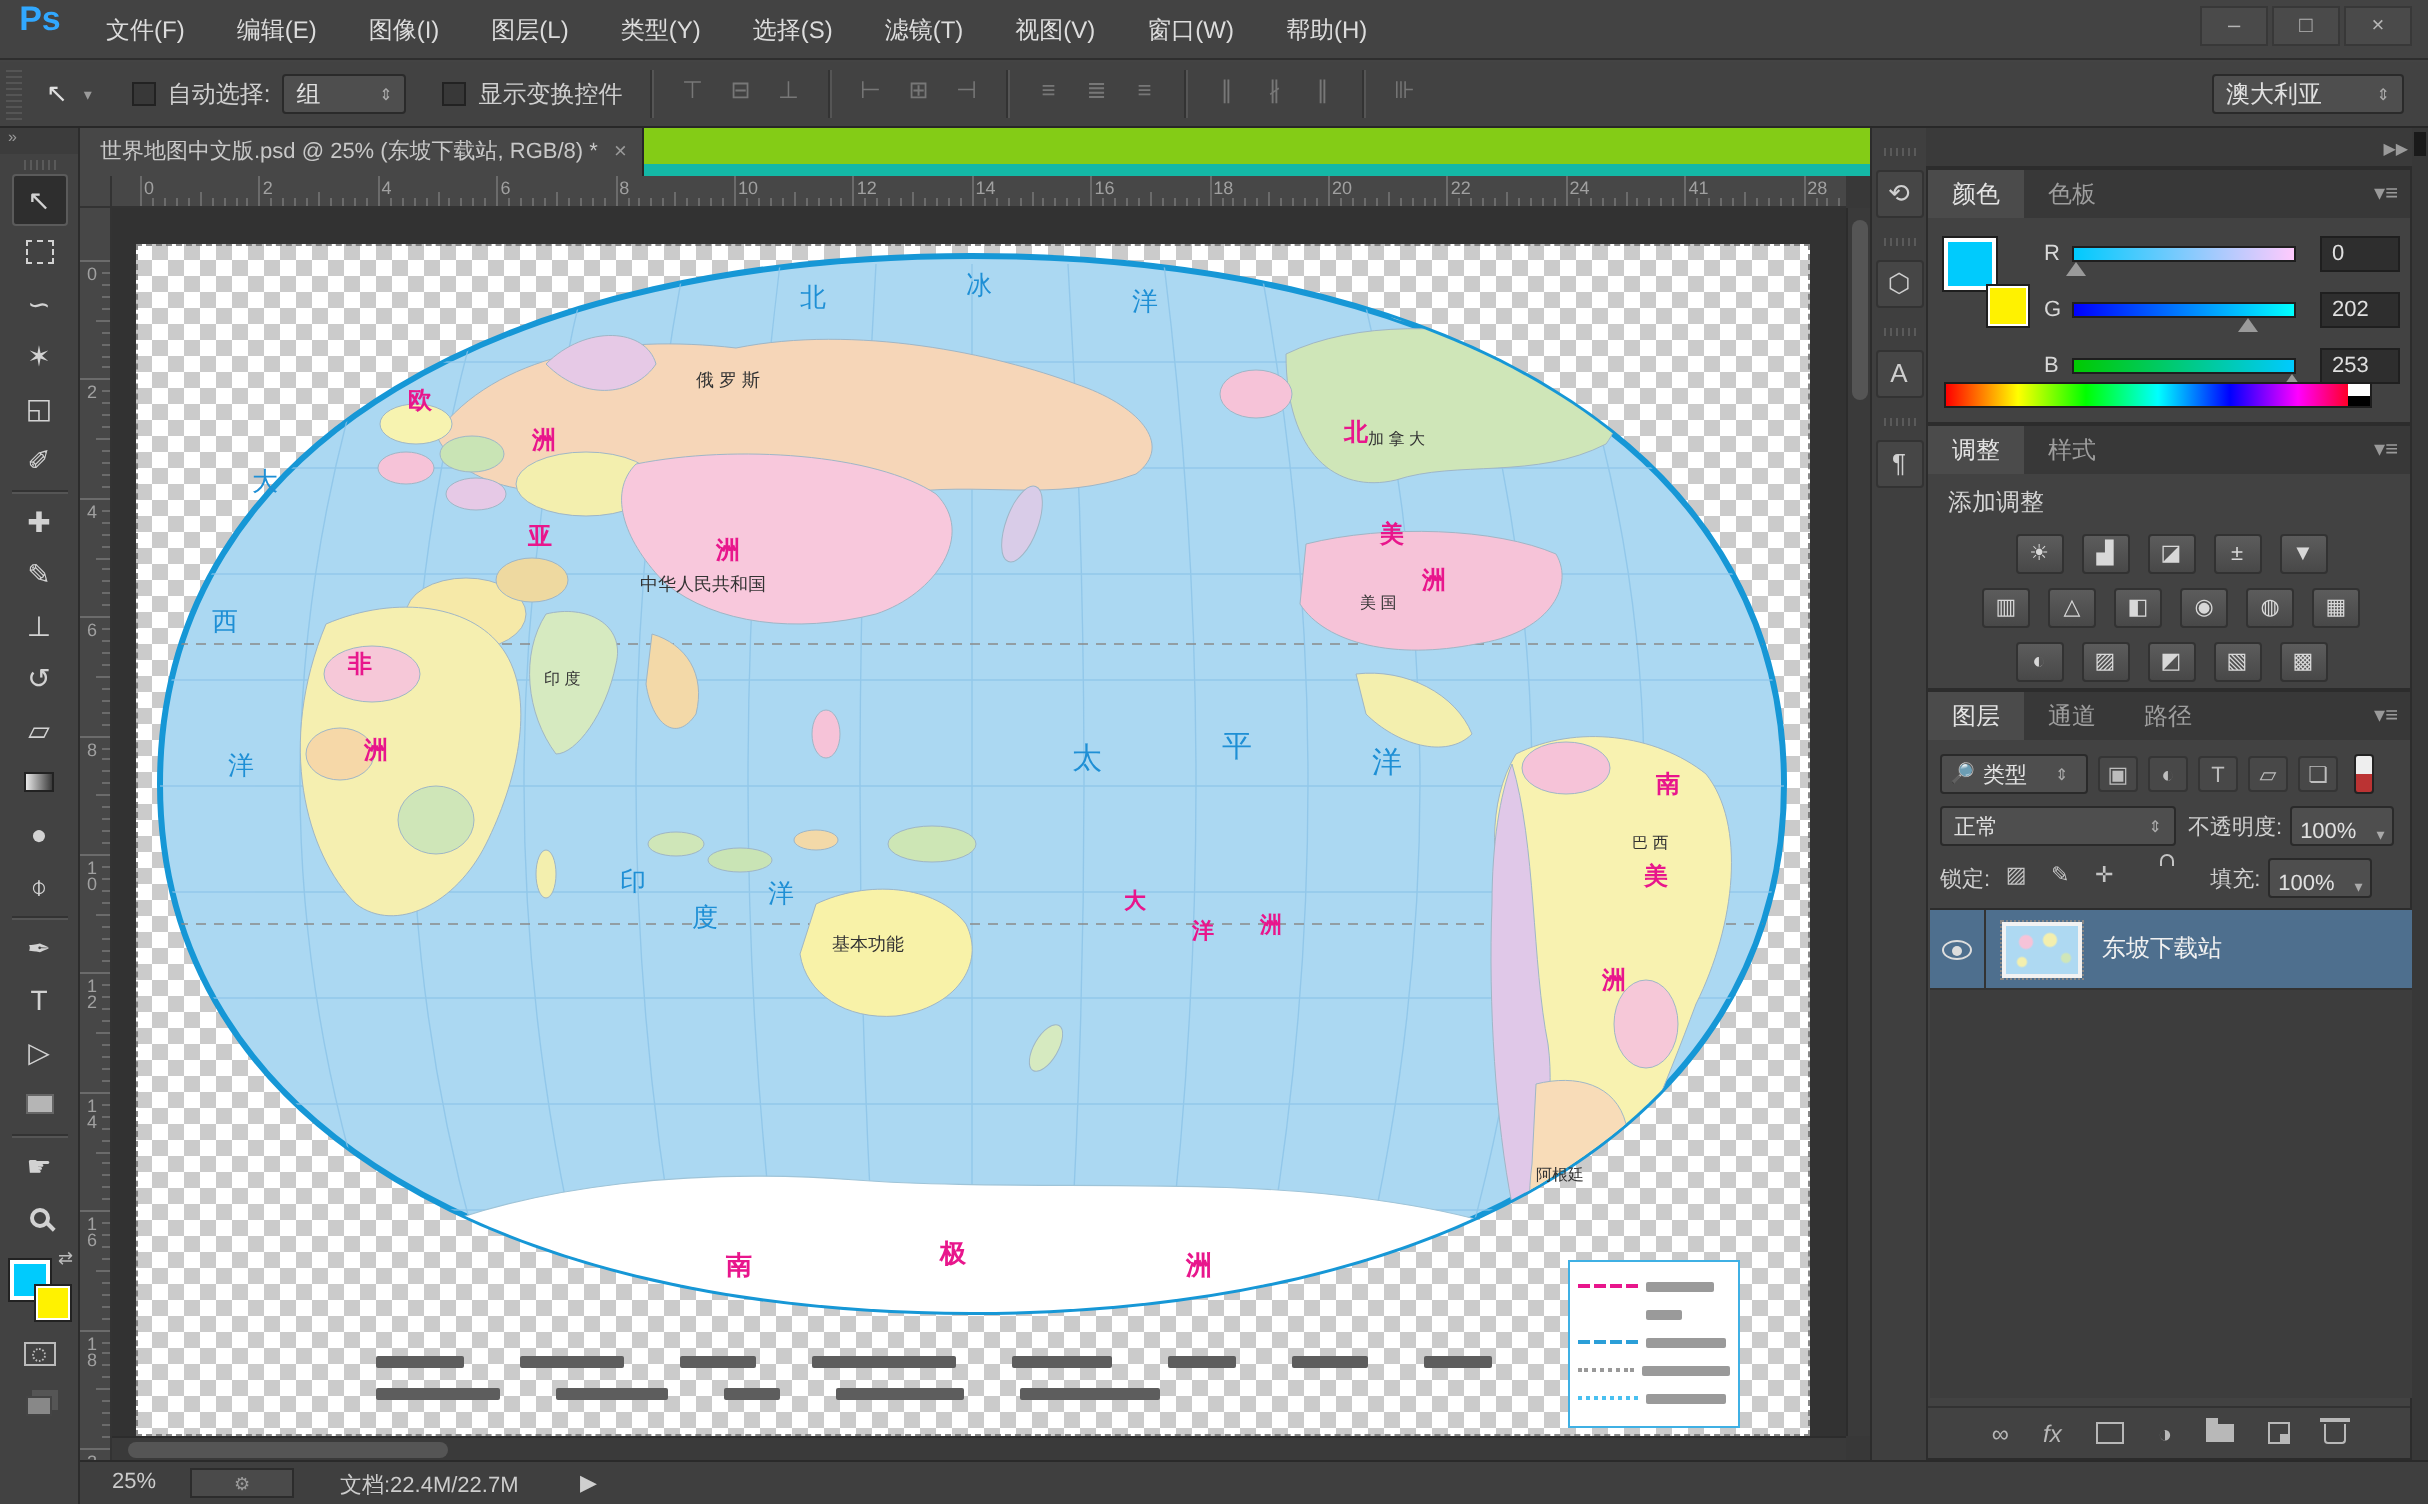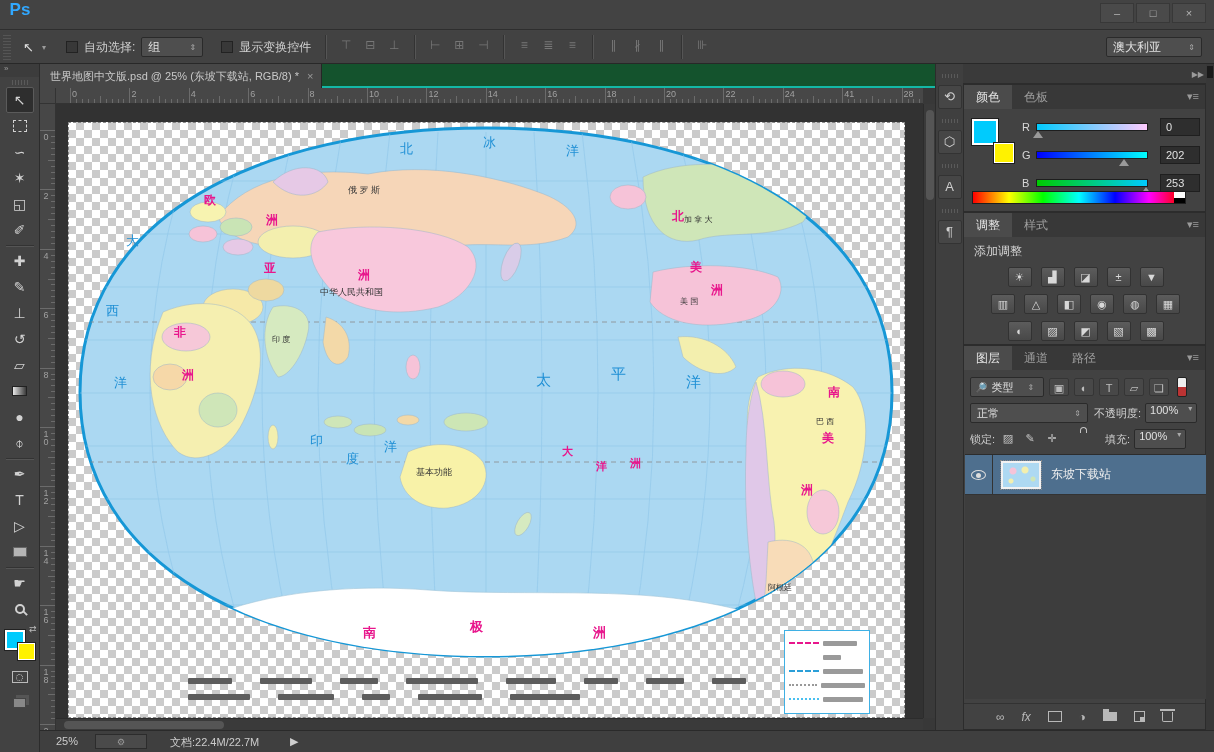--- a/index.html
+++ b/index.html
@@ -54,22 +54,22 @@
     outline:1px solid #222; }
   #bg-swatch { position:absolute; right:0; bottom:0; width:17px; height:17px; border:1px solid #fff;
     outline:1px solid #222; }
   #swap-ic { position:absolute; right:-2px; top:-6px; color:#bbb; font-size:9px; }
   .ic-qmask { width:16px; height:12px; border:1px solid #bbb; display:flex; align-items:center; justify-content:center; }
   .ic-qmask i { width:7px; height:7px; border:1px dotted #bbb; border-radius:50%; display:block; }
   .ic-screen { width:13px; height:10px; background:#888; border:1px solid #444; box-shadow:3px -3px 0 #555; }
 
   
   #docarea { position:absolute; left:40px; top:64px; width:895px; height:666px; background:#383838; }
-  #tabbar { position:absolute; left:0; top:0; width:100%; height:24px; background:#14532d;
-    border-bottom:2px solid #14b8a6; display:flex;text-align:right; }
+  #tabbar { position:absolute; left:0; top:0; width:100%; height:24px; background:#84cc16;
+    border-bottom:6px solid #14b8a6; display:flex;text-align:right; }
   #doctab { background:#474747; color:#c8c8c8; font-size:11px; padding:0 8px 0 10px; height:24px;
     line-height:24px; display:flex; gap:8px; border-right:1px solid #262626; }
   #tab-close { color:#9a9a9a; font-size:11px; }
   #ruler-corner { position:absolute; left:0; top:24px; width:16px; height:16px; background:#474747;
     border-right:1px solid #333; border-bottom:1px solid #333; }
   #ruler-h { position:absolute; left:16px; top:24px; width:867px; height:16px; background:#474747;
     border-bottom:1px solid #333; overflow:hidden; }
   #ruler-v { position:absolute; left:0; top:40px; width:16px; height:626px; background:#474747;
     border-right:1px solid #333; overflow:hidden; }
   .rtickh { position:absolute; bottom:0; width:1px; background:#6b6b6b; }
@@ -151,21 +151,21 @@
     color:#e0e0e0; font-size:11px; display:flex; align-items:center; padding:0 4px; gap:4px; }
   .ly-fic { width:20px; height:18px; margin-left:5px; color:#bdbdbd; font-size:11px; text-align:center;
     line-height:18px; background:#484848; border:1px solid #353535; border-radius:2px; }
   #ly-toggle { position:absolute; right:0; top:0; width:10px; height:20px; background:linear-gradient(#eee 50%,#b33 50%);
     border:1px solid #222; border-radius:2px; }
   #ly-blend { position:absolute; left:6px; top:56px; width:231px; height:22px; display:flex; align-items:center; }
   #blend-dd { width:118px; height:20px; background:#4e4e4e; border:1px solid #2a2a2a; border-radius:2px;
     color:#e0e0e0; font-size:11px; display:flex; align-items:center; justify-content:space-between; padding:0 6px; }
   #opacity-wrap,#fill-wrap { display:flex; align-items:center; margin-left:6px; color:#cfcfcf; font-size:11px; }
   .val-dd { width:52px; height:20px; background:#4e4e4e; border:1px solid #2a2a2a; border-radius:2px;
-    color:#e0e0e0; font-size:11px; display:flex; align-items:flex-start; justify-content:space-between;
+    color:#e0e0e0; font-size:11px; display:flex; align-items:flex-end; justify-content:space-between;
     padding:0 4px; margin-left:4px; }
   #ly-lock { position:absolute; left:6px; top:82px; width:231px; height:22px; display:flex; align-items:center;
     color:#cfcfcf; font-size:11px; }
   .lock-ic { width:18px; height:18px; margin-left:4px; color:#c4c4c4; font-size:11px; text-align:center; line-height:17px; }
   .ic-padlock { width:9px; height:7px; background:#c4c4c4; position:relative; margin:8px 0 0 9px; }
   .ic-padlock::before { content:""; position:absolute; left:1px; top:-5px; width:5px; height:5px;
     border:1.5px solid #c4c4c4; border-bottom:none; border-radius:4px 4px 0 0; }
   #ly-list { position:absolute; left:1px; top:108px; width:241px; height:245px; background:#3d3d3d;
     border-top:1px solid #2c2c2c; }
   #layer-row { height:40px; background:#4e6f8e; display:flex; align-items:center; border-bottom:1px solid #333; }
@@ -202,20 +202,32 @@
   #status-doc { position:absolute; left:130px; top:4px; }
   #status-arrow { position:absolute; left:250px; top:4px; color:#cfcfcf; }
 </style>
 </head>
 <body>
 
 <div id="app">
 
   <div id="titlebar">
     <div id="ps-logo">Ps</div>
+    <div id="menubar" style="display: flex;">
+        <div class="menu-item">文件(F)</div>
+        <div class="menu-item">编辑(E)</div>
+        <div class="menu-item">图像(I)</div>
+        <div class="menu-item">图层(L)</div>
+        <div class="menu-item">类型(Y)</div>
+        <div class="menu-item">选择(S)</div>
+        <div class="menu-item">滤镜(T)</div>
+        <div class="menu-item">视图(V)</div>
+        <div class="menu-item">窗口(W)</div>
+        <div class="menu-item">帮助(H)</div>
+      </div>
     <div id="win-controls">
         <div class="win-btn">–</div>
         <div class="win-btn">□</div>
         <div class="win-btn">×</div>
       </div>
   </div>
 
   <div id="optionsbar">
     <div class="opt-grip"></div>
     <span class="opt-tool">↖</span>

